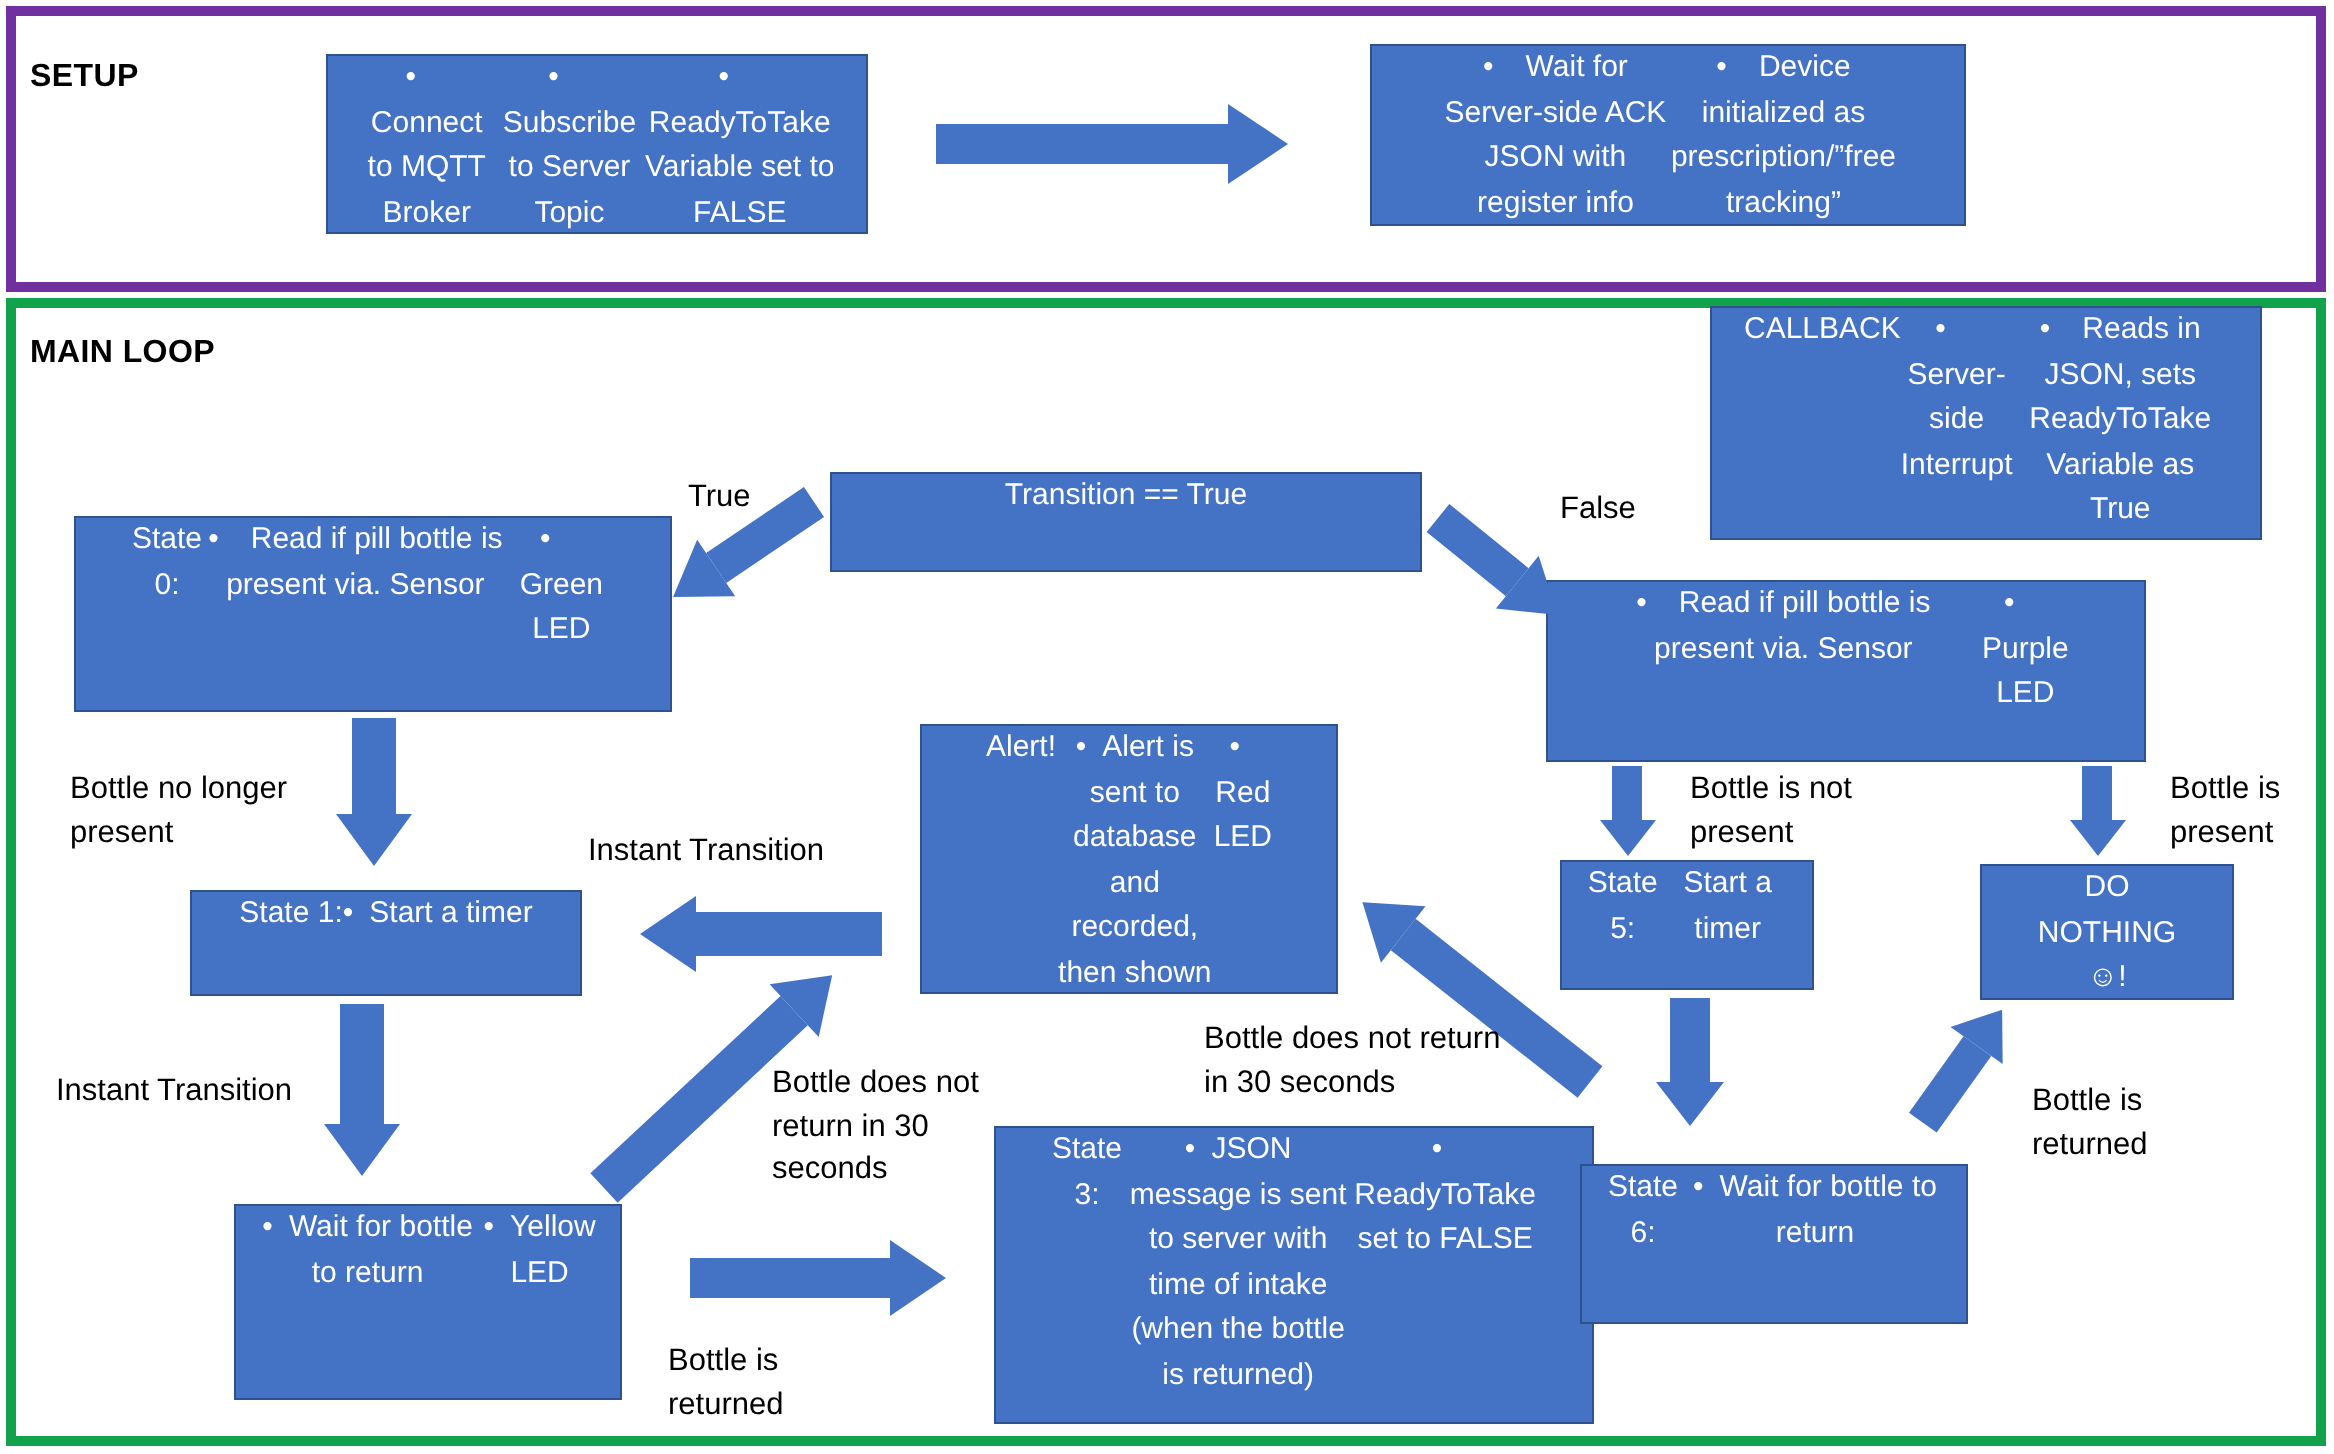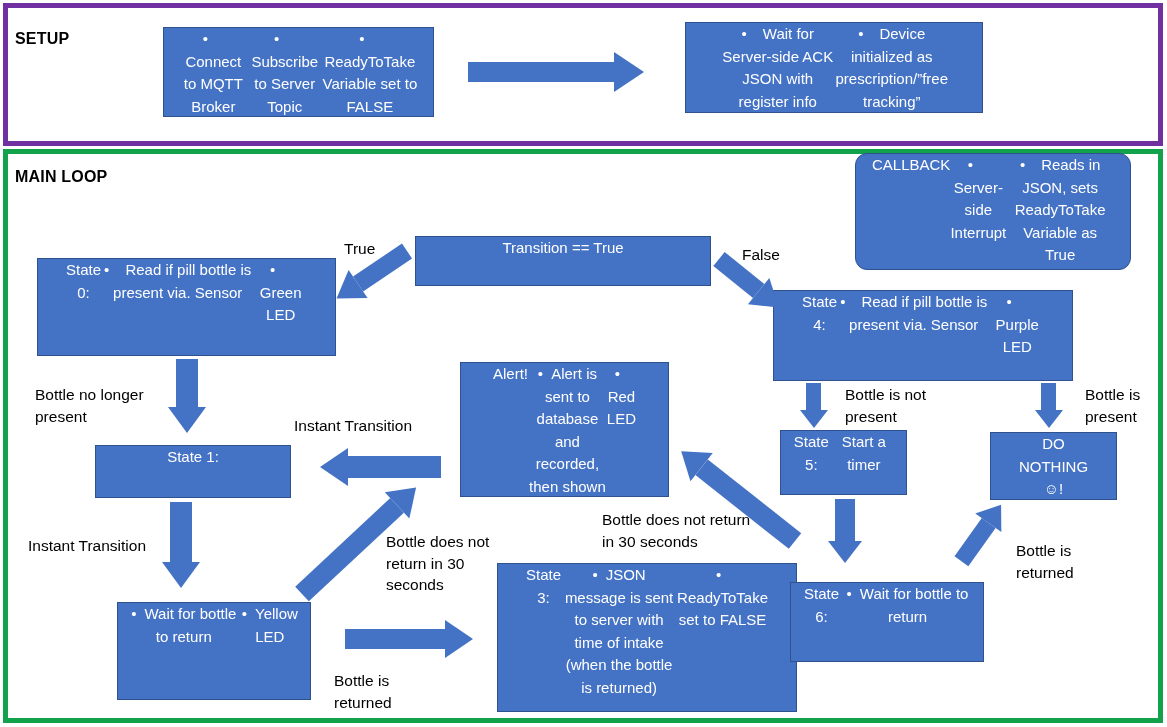--- a/index.html
+++ b/index.html
@@ -45,59 +45,59 @@
     <div class="bi"><span class="dot">•</span><span>Connect to MQTT Broker</span></div>
     <div class="bi"><span class="dot">•</span><span>Subscribe to Server Topic</span></div>
     <div class="bi"><span class="dot">•</span><span>ReadyToTake Variable set to FALSE</span></div>
   </div>
 
   <div class="node gap-lg" style="left:685px;top:22px;width:298px;height:91px;padding:0 34px;">
     <div class="bi"><span class="dot">•</span><span>Wait for Server-side ACK JSON with register info</span></div>
     <div class="bi"><span class="dot">•</span><span>Device initialized as prescription/”free tracking”</span></div>
   </div>
 
-  <div class="node gap-lg" style="left:855px;top:153px;width:276px;height:117px;padding:0 16px;border-radius:12px;">
+  <div class="node gap-lg" style="left:855px;top:153px;width:276px;height:117px;padding:0 16px;">
     <div>CALLBACK</div>
     <div class="bi"><span class="dot">•</span><span>Server-side Interrupt</span></div>
     <div class="bi"><span class="dot">•</span><span>Reads in JSON, sets ReadyToTake Variable as True</span></div>
   </div>
 
   <div class="node" style="left:415px;top:236px;width:296px;height:50px;">
     <div>Transition == True</div>
   </div>
 
   <div class="node gap-lg" style="left:37px;top:258px;width:299px;height:98px;padding:0 28px;">
     <div>State 0:</div>
     <div class="bi"><span class="dot">•</span><span>Read if pill bottle is present via. Sensor</span></div>
     <div class="bi"><span class="dot">•</span><span>Green LED</span></div>
   </div>
 
   <div class="node" style="left:95px;top:445px;width:196px;height:53px;">
     <div>State 1:</div>
+    <div class="bi"><span class="dot">•</span><span>Start a timer</span></div>
   </div>
 
   <div class="node" style="left:117px;top:602px;width:194px;height:98px;">
     <div class="bi"><span class="dot">•</span><span>Wait for bottle to return</span></div>
     <div class="bi"><span class="dot">•</span><span>Yellow LED</span></div>
   </div>
 
   <div class="node" style="left:460px;top:362px;width:209px;height:135px;padding:0 32px;">
     <div>Alert!</div>
     <div class="bi"><span class="dot">•</span><span>Alert is sent to database and recorded, then shown on webpage</span></div>
     <div class="bi"><span class="dot">•</span><span>Red LED</span></div>
   </div>
 
   <div class="node" style="left:497px;top:563px;width:300px;height:149px;padding:0 28px;">
     <div>State 3:</div>
     <div class="bi"><span class="dot">•</span><span>JSON message is sent to server with time of intake (when the bottle is returned)</span></div>
     <div class="bi"><span class="dot">•</span><span>ReadyToTake set to FALSE</span></div>
   </div>
 
   <div class="node gap-lg" style="left:773px;top:290px;width:300px;height:91px;padding:0 28px;">
-    <div>State 4:</div>
     <div class="bi"><span class="dot">•</span><span>Read if pill bottle is present via. Sensor</span></div>
     <div class="bi"><span class="dot">•</span><span>Purple LED</span></div>
   </div>
 
   <div class="node" style="left:780px;top:430px;width:127px;height:65px;">
     <div>State 5:</div>
     <div>Start a timer</div>
   </div>
 
   <div class="node" style="left:990px;top:432px;width:127px;height:68px;padding:0 26px;">
@@ -156,21 +156,21 @@
   <div class="arrow" style="left:845px;top:499px;width:64px;--sh:20px;--hd:34px;--hl:22px;transform:rotate(90deg);">
       <i class="shaft"></i>
       <i class="head"></i>
     </div>
   <div class="arrow" style="left:961px;top:561px;width:69px;--sh:17px;--hd:32px;--hl:22px;transform:rotate(-54.5deg);">
       <i class="shaft"></i>
       <i class="head"></i>
     </div>
 
   <div class="elabel nowrap" style="left:344px;top:238px;">True</div>
-  <div class="elabel nowrap" style="left:742px;top:244px;">False</div>
+  <div class="elabel nowrap" style="left:780px;top:244px;">False</div>
   <div class="elabel" style="left:35px;top:384px;width:130px;">Bottle no longer present</div>
   <div class="elabel nowrap" style="left:294px;top:415px;">Instant Transition</div>
   <div class="elabel nowrap" style="left:28px;top:535px;">Instant Transition</div>
   <div class="elabel" style="left:386px;top:531px;width:112px;">Bottle does not return in 30 seconds</div>
   <div class="elabel" style="left:334px;top:670px;width:80px;">Bottle is returned</div>
   <div class="elabel" style="left:602px;top:509px;width:150px;">Bottle does not return in 30 seconds</div>
   <div class="elabel" style="left:845px;top:384px;width:100px;">Bottle is not present</div>
   <div class="elabel" style="left:1085px;top:384px;width:78px;">Bottle is present</div>
   <div class="elabel" style="left:1016px;top:540px;width:80px;">Bottle is returned</div>
 

